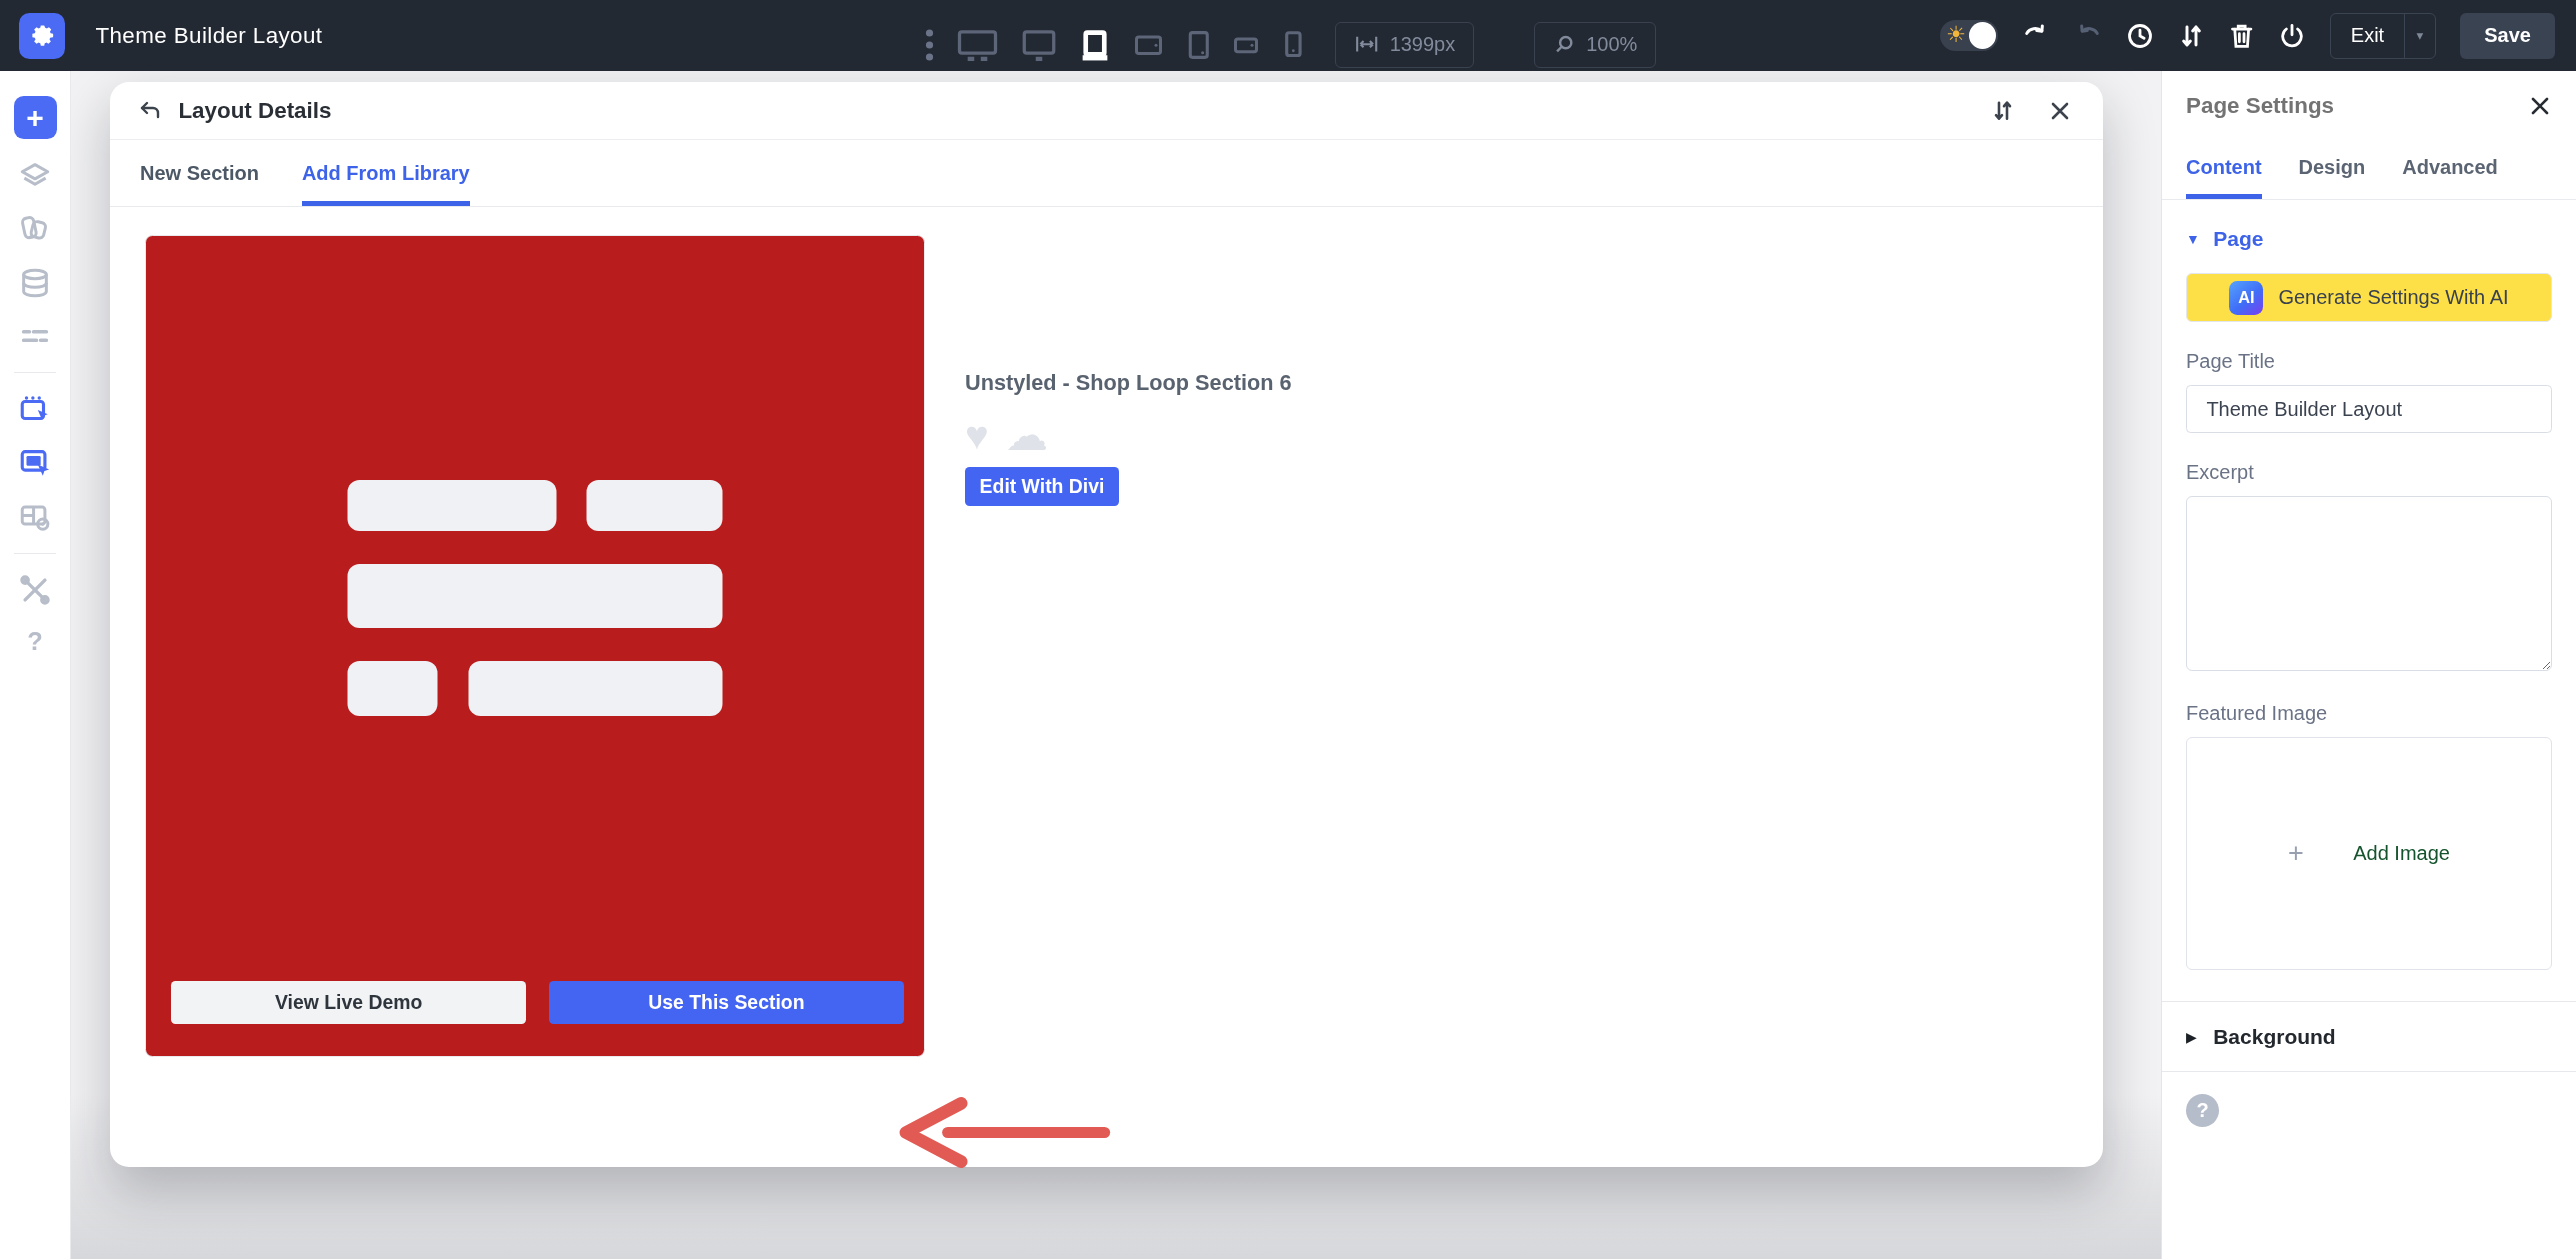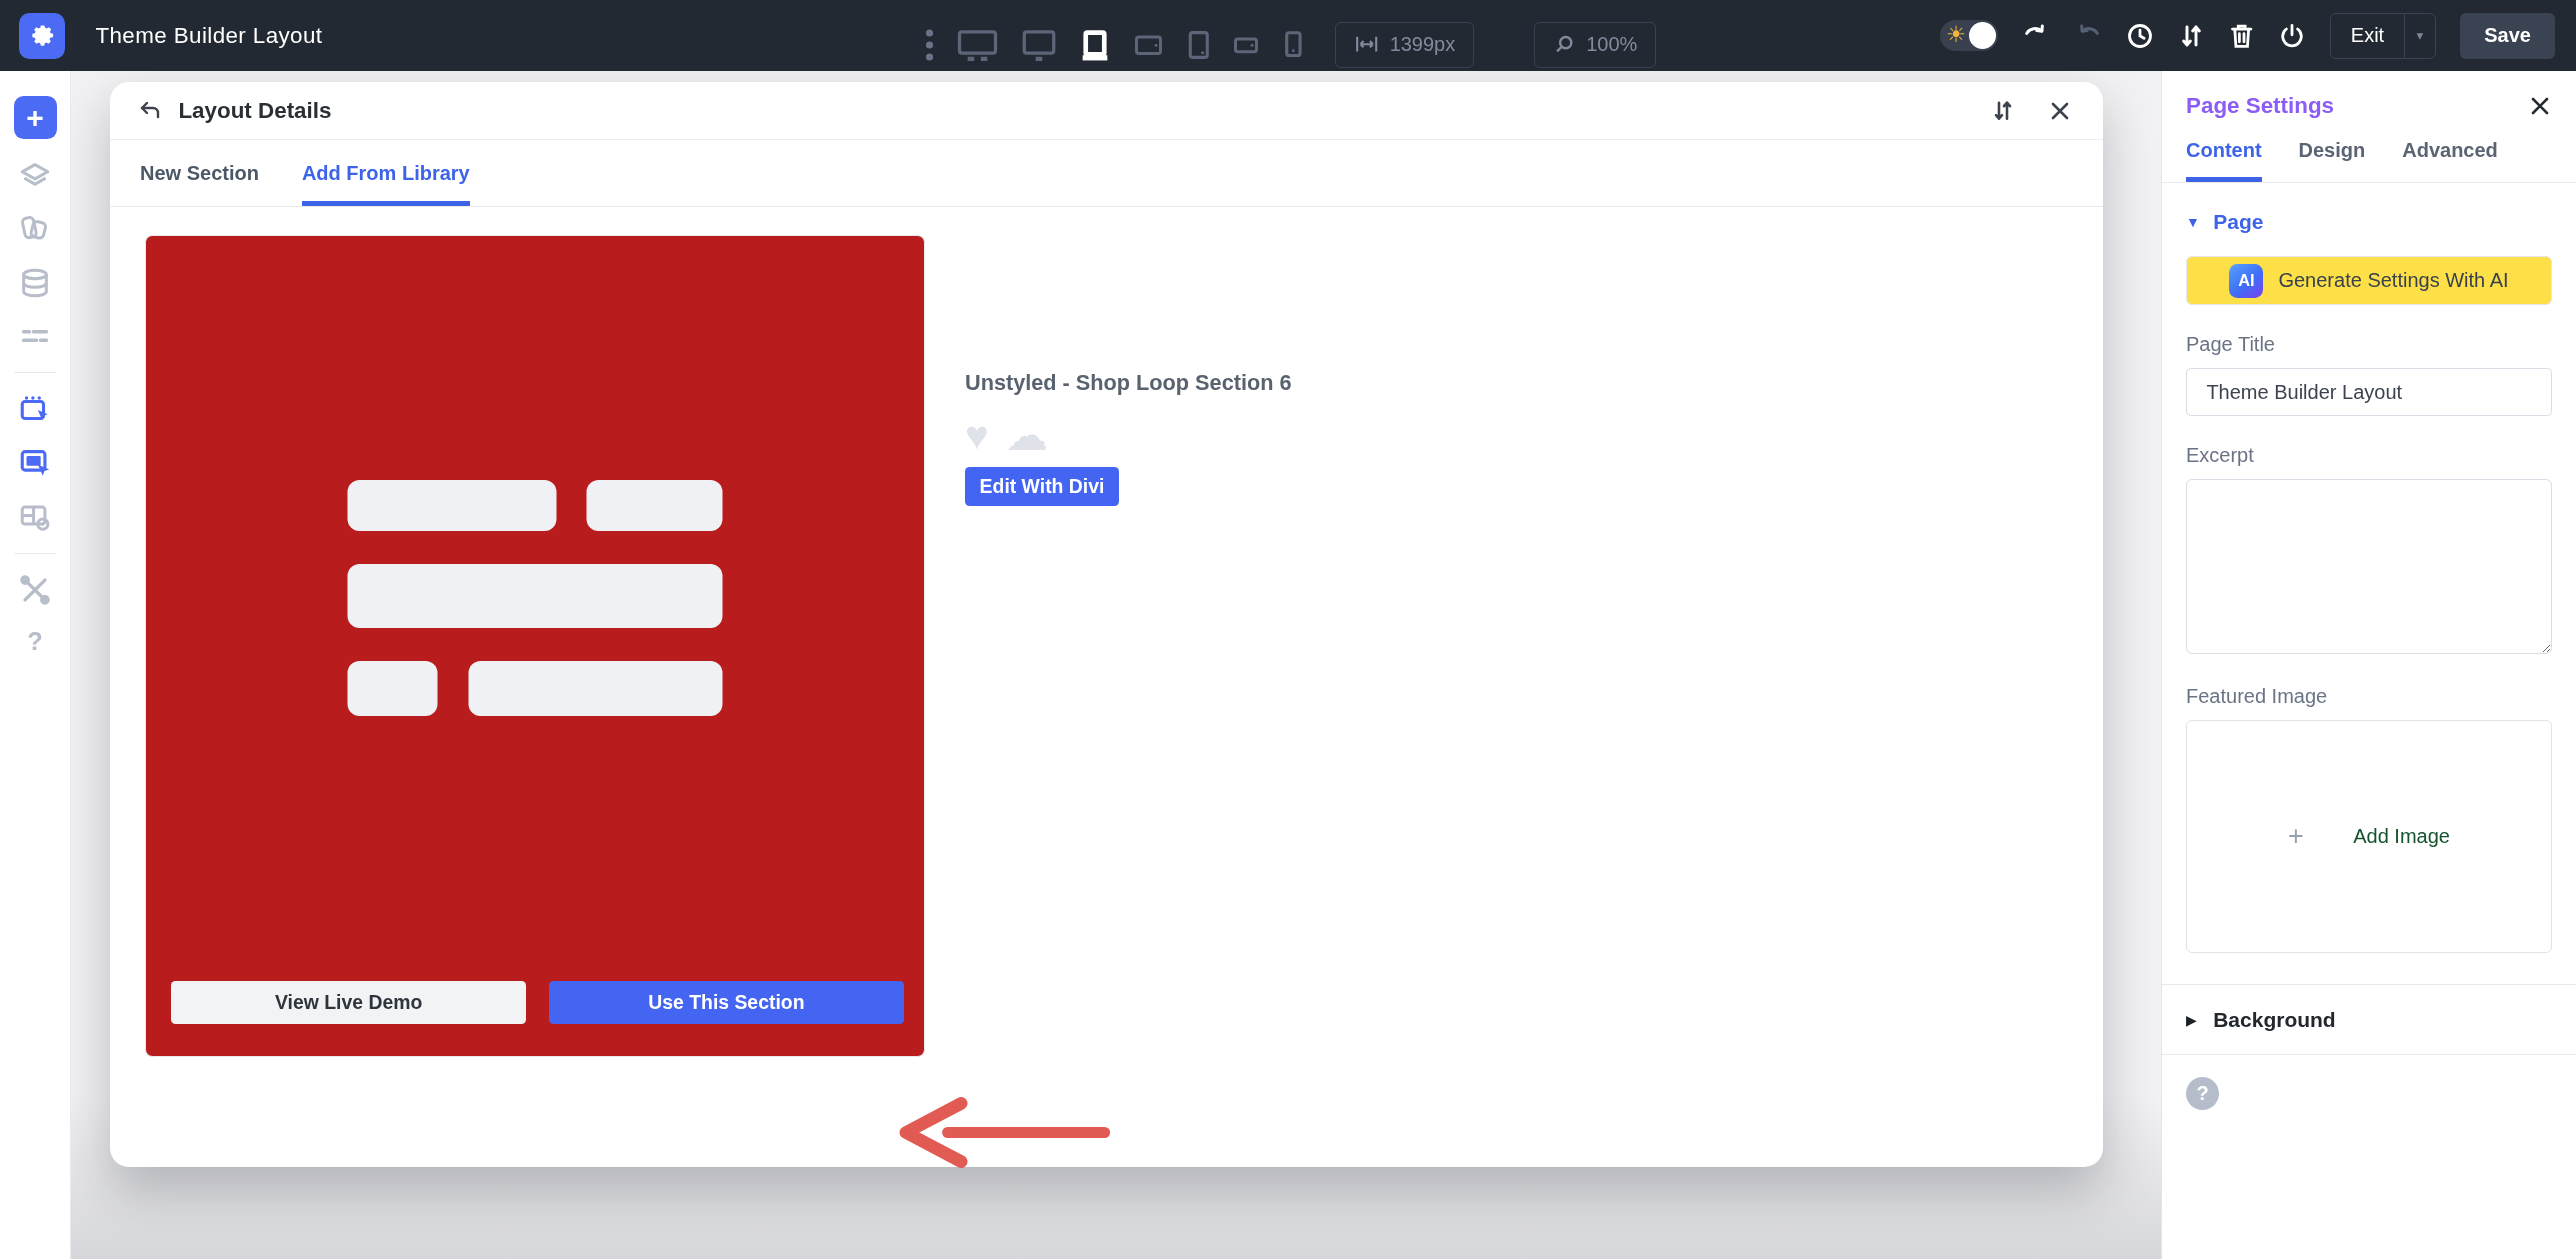--- a/index.html
+++ b/index.html
@@ -139,24 +139,24 @@
     color: #ffffff; font-size: 19.4px; font-weight: 700; cursor: pointer;
   }
   .red-arrow { position: absolute; left: 778px; top: 888px; }
 
   
   .panel {
     position: absolute; top: 71px; right: 0; bottom: 0; width: 415px; background: #ffffff;
     border-left: 1.5px solid #e3e5e9; z-index: 30; padding: 0 24px;
   }
   .panel-header { display: flex; align-items: center; justify-content: space-between; padding-top: 22.4px; }
-  .panel-title { font-size: 22.4px; font-weight: 700; color: #8b5cf6; }
+  .panel-title { font-size: 22.4px; font-weight: 700; color: #737373; }
   .panel-close { color: #272c33; cursor: pointer; }
   .panel-tabs {
-    display: flex; gap: 37px; margin: 0 -24px; padding: 19.4px 24px 0 24px;
+    display: flex; gap: 37px; margin: 17px -24px; padding: 19.4px 24px 0 24px;
     border-bottom: 1.5px solid #e8eaee;
   }
   .ptab { font-size: 20px; font-weight: 700; color: #5b6472; padding-bottom: 15px; border-bottom: 5.2px solid transparent; cursor: pointer; }
   .ptab.active { color: #3d63e8; border-bottom-color: #3d63e8; }
 
   .sect-head { display: flex; align-items: center; gap: 13.4px; margin-top: 27px; cursor: pointer; }
   .tri-down { color: #3d63e8; font-size: 14px; }
   .sect-label { color: #3d63e8; font-size: 21px; font-weight: 700; }
 
   .ai-btn {

